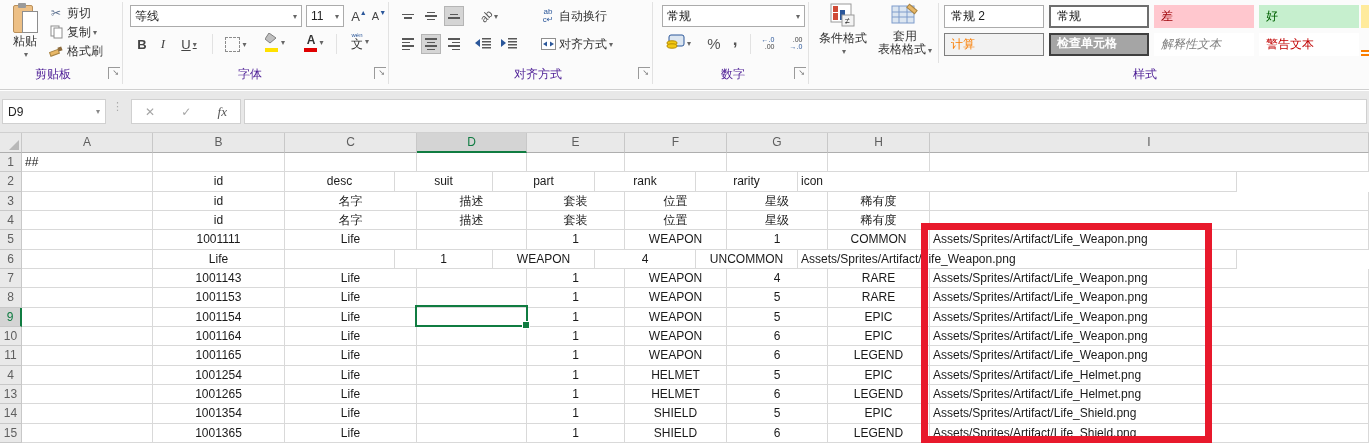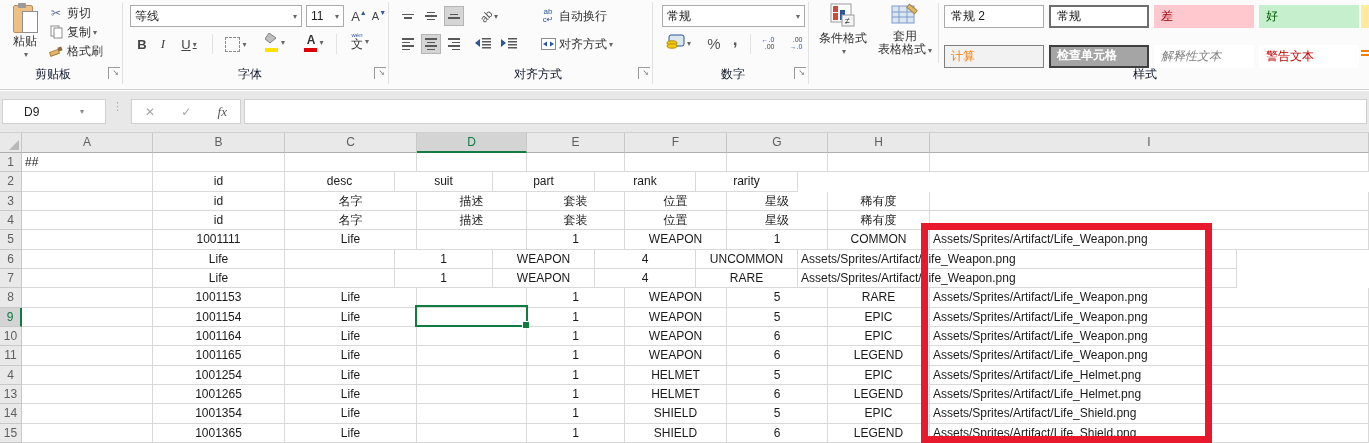--- a/index.html
+++ b/index.html
@@ -5,21 +5,21 @@
   html,body{margin:0;padding:0;}
   body{
     width:1369px;height:443px;position:relative;overflow:hidden;
     font-family:"Liberation Sans","DejaVu Sans",sans-serif;
     background:#fff;font-size:12px;color:#222;
     -webkit-font-smoothing:antialiased;
   }
   
   .ribbon{position:absolute;left:0;top:0;width:1369px;height:90px;background:#fbfbfb;border-bottom:1px solid #cfcfcf;box-sizing:border-box;}
   .gsep{position:absolute;top:2px;height:82px;width:1px;background:#e2e2e2;}
-  .glabel{position:absolute;top:66px;height:16px;line-height:16px;text-align:center;color:#0f172a;font-size:12px;}
+  .glabel{position:absolute;top:66px;height:16px;line-height:16px;text-align:center;color:#4c1d95;font-size:12px;}
   .launcher{position:absolute;top:67px;width:12px;height:12px;border-left:1px solid #9a9a9a;border-top:1px solid #9a9a9a;color:#777;font-size:8px;line-height:10px;text-align:right;box-sizing:border-box;padding-right:1px;}
   .car{font-size:8px;color:#666;margin-left:2px;}
   .btn-label{font-size:12px;color:#333;}
   .bigbtn{position:absolute;display:flex;flex-direction:column;align-items:center;justify-content:flex-start;cursor:default;}
   .minirow{position:absolute;display:flex;align-items:center;height:18px;white-space:nowrap;}
   .combo{position:absolute;background:#fff;border:1px solid #ababab;box-sizing:border-box;height:22px;display:flex;align-items:center;padding:0 4px;font-size:12px;color:#222;}
   .combo .grow{flex:1;}
   .ic14{width:16px;height:16px;display:inline-flex;align-items:center;justify-content:center;margin-right:3px;}
   .tgl{position:absolute;height:20px;display:flex;align-items:center;justify-content:center;color:#444;}
   .tgl.active{background:#d5d5d5;border:1px solid #b5b5b5;box-sizing:border-box;}
@@ -35,21 +35,21 @@
   .bars.l i{margin-left:0;} .bars.c i{margin:2px auto;} .bars.r i{margin-left:auto;}
   
   .colorbar{display:block;width:13px;height:4px;margin-top:1px;}
   
   .chip{width:100px;height:23px;line-height:21px;box-sizing:border-box;border:1px solid transparent;padding-left:6px;margin-right:5px;font-size:12px;overflow:hidden;white-space:nowrap;}
   .chip-sel{border-width:2px;line-height:19px;}
   .chip-bold{font-weight:bold;}
   .gal-row{position:absolute;display:flex;}
   
   .fbar{position:absolute;left:0;top:91px;width:1369px;height:42px;background:#e8e8e8;border-bottom:1px solid #d0d0d0;box-sizing:border-box;}
-  .namebox{position:absolute;left:2px;top:8px;width:104px;height:25px;background:#fff;border:1px solid #d0d0d0;box-sizing:border-box;display:flex;align-items:center;padding:0 21px;}
+  .namebox{position:absolute;left:2px;top:8px;width:104px;height:25px;background:#fff;border:1px solid #d0d0d0;box-sizing:border-box;display:flex;align-items:center;padding:0 5px;}
   .fdots{position:absolute;left:112px;top:9px;color:#aaa;font-size:11px;letter-spacing:0;}
   .fxbox{position:absolute;left:131px;top:8px;width:110px;height:25px;background:#fff;border:1px solid #d0d0d0;box-sizing:border-box;display:flex;align-items:center;justify-content:space-around;color:#a5a5a5;}
   .finput{position:absolute;left:244px;top:8px;width:1123px;height:25px;background:#fff;border:1px solid #d0d0d0;box-sizing:border-box;}
   
   .grid{position:absolute;left:0;top:133px;width:1369px;height:310px;background:#fff;}
   .hdr-row{display:flex;height:20px;}
   .corner{width:22px;height:20px;background:#e9e9e9;border-right:1px solid #c8c8c8;border-bottom:1px solid #aeaeae;box-sizing:border-box;position:relative;}
   .corner .tri{position:absolute;right:2px;bottom:2px;width:0;height:0;border-left:10px solid transparent;border-bottom:10px solid #b8b8b8;}
   .col-h{height:20px;background:#e9e9e9;border-right:1px solid #c8c8c8;border-bottom:1px solid #aeaeae;box-sizing:border-box;text-align:center;line-height:19px;color:#5f5f5f;font-size:12px;}
   .col-h.sel{background:#d4d4d4;color:#0f7b41;border-bottom:2px solid #107c41;}
@@ -306,21 +306,21 @@
     <span class="btn-label" style="line-height:13px">套用</span>
     <span class="btn-label" style="line-height:13px"><span>表格格式</span><span class="car">▾</span></span>
   </div>
   <div class="gsep" style="left:938px;top:3px;height:60px"></div>
   <div class="gal-row" style="left:944px;top:5px" id="gallery-row-1">
       <div class="chip" style="background: rgb(255, 255, 255); color: rgb(26, 26, 26); border-color: rgb(171, 171, 171);">常规 2</div>
       <div class="chip chip-sel" style="background: rgb(255, 255, 255); color: rgb(26, 26, 26); border-color: rgb(110, 110, 110);">常规</div>
       <div class="chip" style="background: rgb(255, 199, 206); color: rgb(156, 0, 6); border-color: rgb(255, 199, 206);">差</div>
       <div class="chip" style="background: rgb(198, 239, 206); color: rgb(0, 97, 0); border-color: rgb(198, 239, 206);">好</div>
     </div>
-  <div class="gal-row" style="left:944px;top:45px" id="gallery-row-2">
+  <div class="gal-row" style="left:944px;top:33px" id="gallery-row-2">
       <div class="chip" style="background: rgb(242, 242, 242); color: rgb(250, 125, 0); border-color: rgb(127, 127, 127);">计算</div>
       <div class="chip chip-bold" style="background: rgb(165, 165, 165); color: rgb(255, 255, 255); border-color: rgb(63, 63, 63); border-width: 2px; line-height: 17px;">检查单元格</div>
       <div class="chip" style="background: rgb(255, 255, 255); color: rgb(127, 127, 127); border-color: transparent; font-style: italic;">解释性文本</div>
       <div class="chip" style="background: rgb(255, 255, 255); color: rgb(192, 0, 0); border-color: transparent;">警告文本</div>
     </div>
   <div style="position:absolute;left:1361px;top:5px;width:8px;height:23px;background:#ffeb9c"></div>
   <div style="position:absolute;left:1361px;top:50px;width:8px;height:2px;background:#fa7d00"></div>
   <div style="position:absolute;left:1361px;top:54px;width:8px;height:2px;background:#fa7d00"></div>
   <div class="glabel" style="left:1095px;width:100px">样式</div>
 </div>
@@ -369,20 +369,21 @@
       </div>
       <div class="g-row">
         <div class="row-h">2</div>
         <div class="g-cell al" style="width: 131px;"></div>
         <div class="g-cell ac" style="width: 132px;">id</div>
         <div class="g-cell ac" style="width: 110px;">desc</div>
         <div class="g-cell ac" style="width: 98px;">suit</div>
         <div class="g-cell ac" style="width: 102px;">part</div>
         <div class="g-cell ac" style="width: 101px;">rank</div>
         <div class="g-cell ac" style="width: 102px;">rarity</div>
+        <div class="g-cell al" style="width: 439px;">icon</div>
       </div>
       <div class="g-row">
         <div class="row-h">3</div>
         <div class="g-cell al" style="width: 131px;"></div>
         <div class="g-cell ac" style="width: 132px;">id</div>
         <div class="g-cell ac" style="width: 132px;">名字</div>
         <div class="g-cell ac" style="width: 110px;">描述</div>
         <div class="g-cell ac" style="width: 98px;">套装</div>
         <div class="g-cell ac" style="width: 102px;">位置</div>
         <div class="g-cell ac" style="width: 101px;">星级</div>
@@ -420,20 +421,21 @@
         <div class="g-cell ac" style="width: 110px;"></div>
         <div class="g-cell ac" style="width: 98px;">1</div>
         <div class="g-cell ac" style="width: 102px;">WEAPON</div>
         <div class="g-cell ac" style="width: 101px;">4</div>
         <div class="g-cell ac" style="width: 102px;">UNCOMMON</div>
         <div class="g-cell al" style="width: 439px;">Assets/Sprites/Artifact/Life_Weapon.png</div>
       </div>
       <div class="g-row">
         <div class="row-h">7</div>
         <div class="g-cell al" style="width: 131px;"></div>
+        <div class="g-cell ac" style="width: 132px;">1001143</div>
         <div class="g-cell ac" style="width: 132px;">Life</div>
         <div class="g-cell ac" style="width: 110px;"></div>
         <div class="g-cell ac" style="width: 98px;">1</div>
         <div class="g-cell ac" style="width: 102px;">WEAPON</div>
         <div class="g-cell ac" style="width: 101px;">4</div>
         <div class="g-cell ac" style="width: 102px;">RARE</div>
         <div class="g-cell al" style="width: 439px;">Assets/Sprites/Artifact/Life_Weapon.png</div>
       </div>
       <div class="g-row">
         <div class="row-h">8</div>

